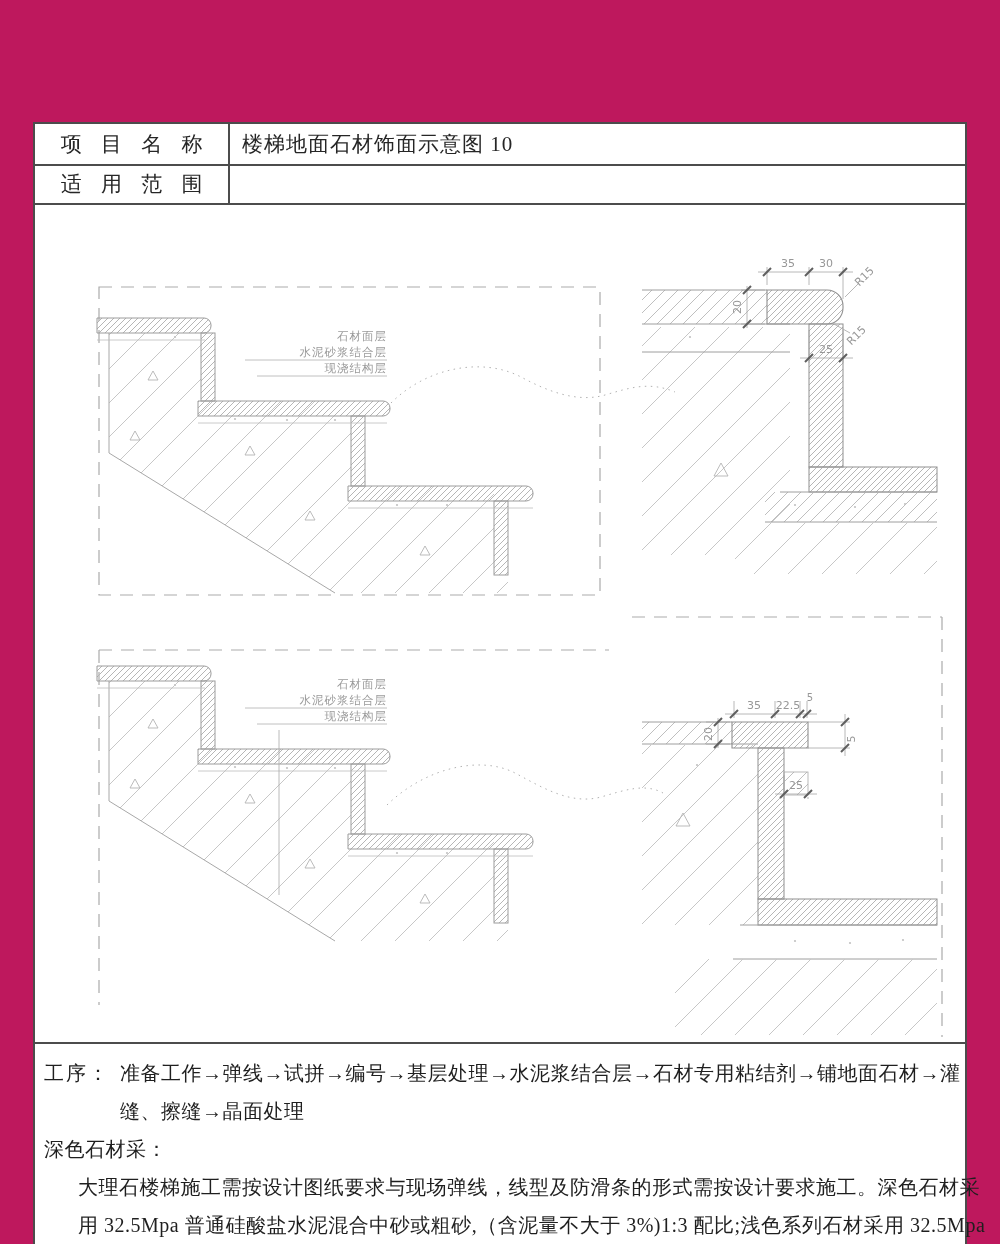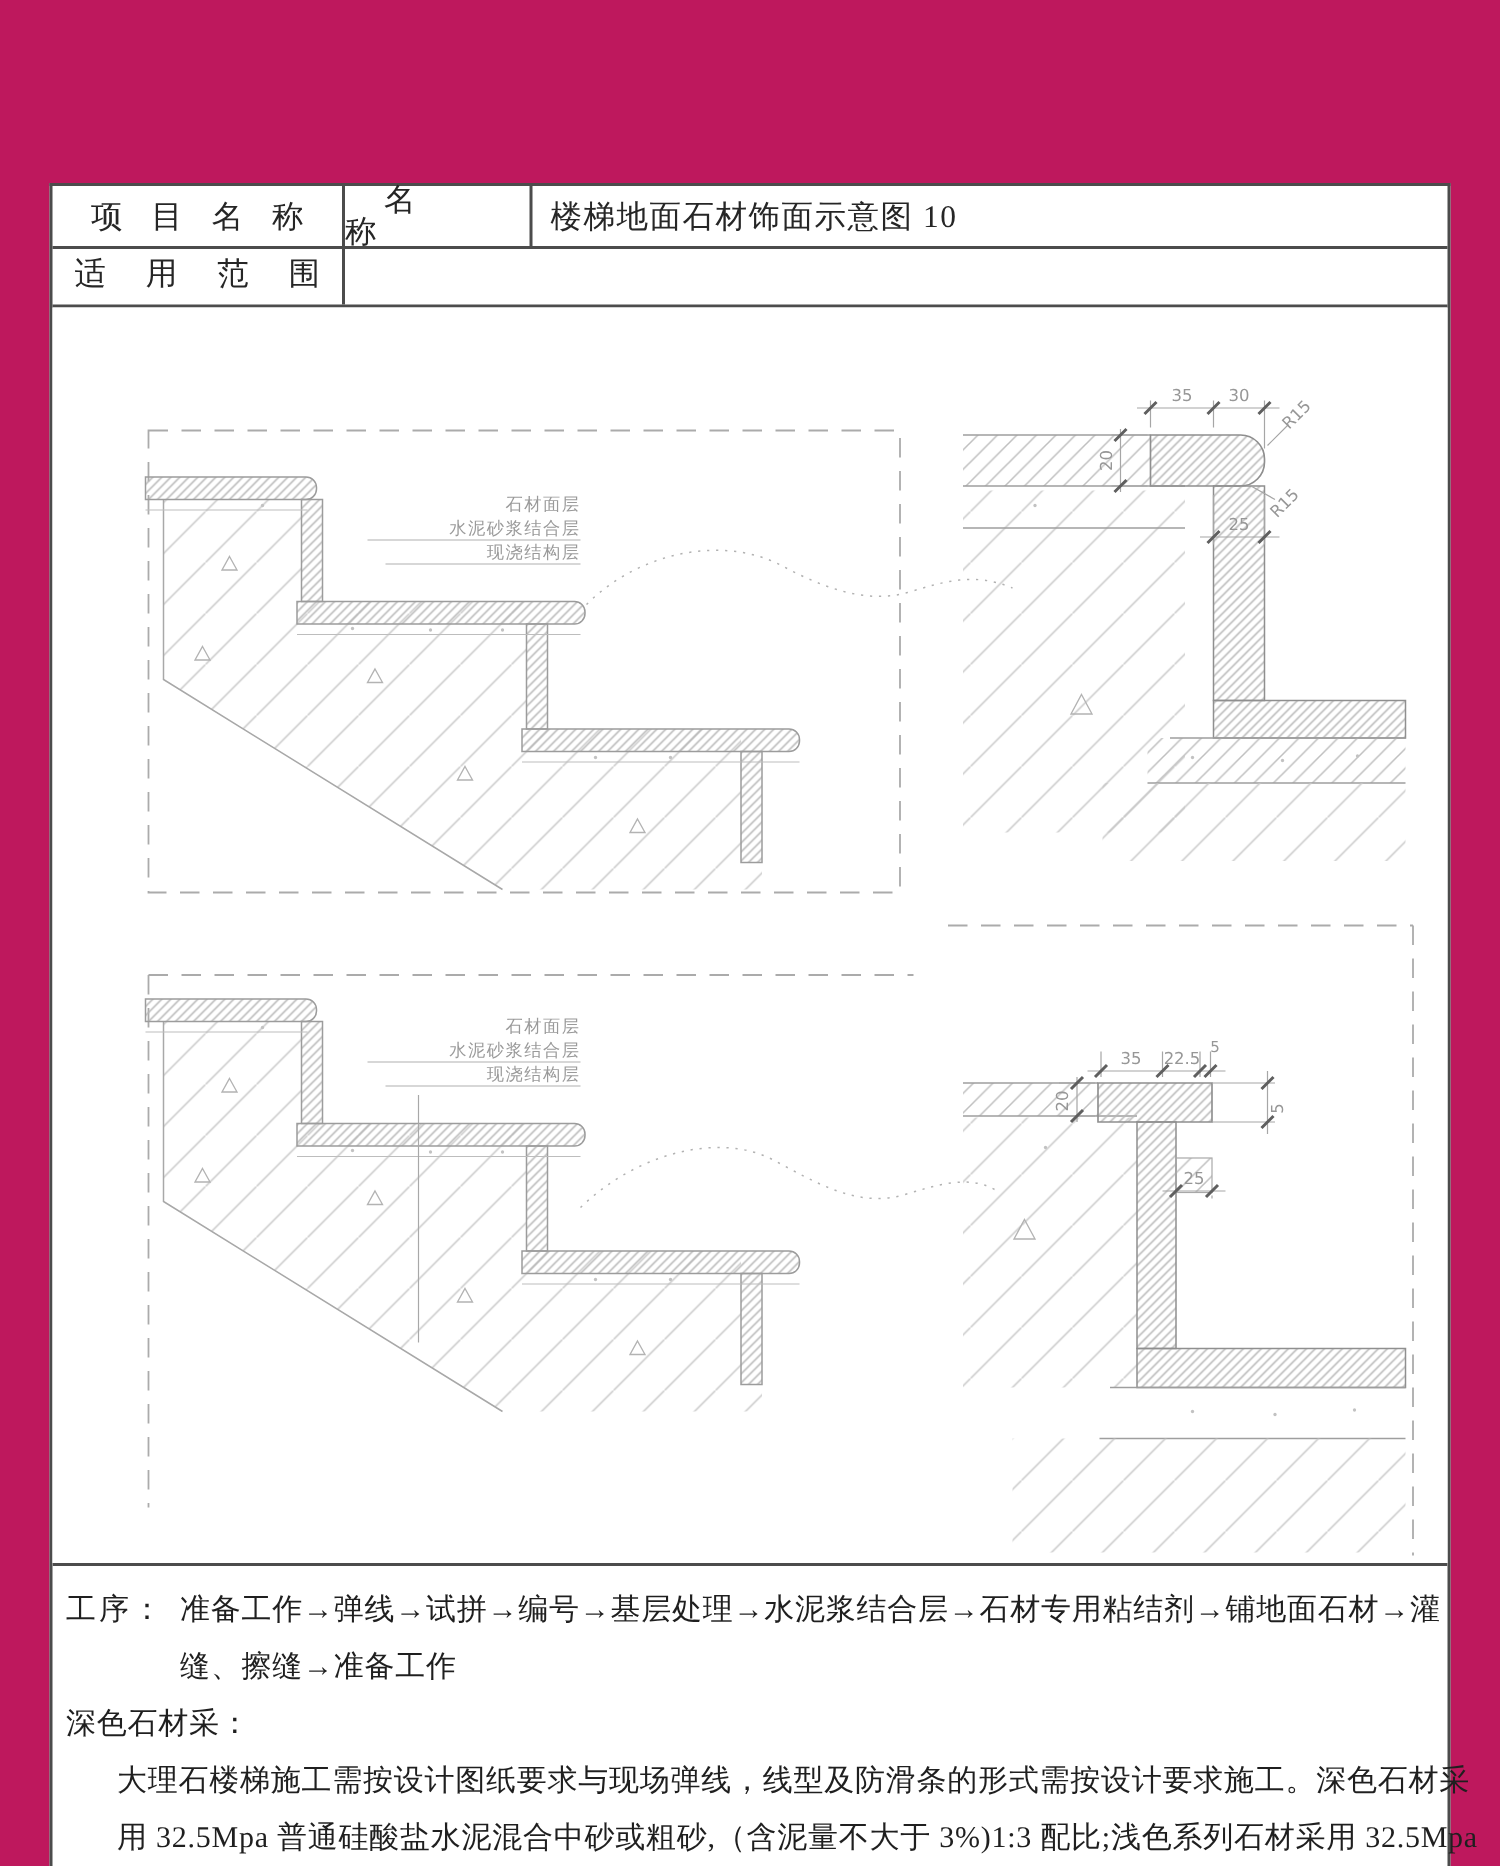--- a/index.html
+++ b/index.html
@@ -5,21 +5,21 @@
   html,body{margin:0;padding:0;background:#ffffff;}
   .page{position:relative;width:1000px;height:1244px;background:#be185d;overflow:hidden;
         font-family:"Liberation Serif","DejaVu Serif",serif;color:#262626;}
   .sheet{position:absolute;left:33px;top:122px;width:934px;height:1200px;
          border:2px solid #4c4c4c;border-bottom:none;box-sizing:border-box;background:#fff;}
   .trow{display:flex;box-sizing:border-box;}
   .cell{box-sizing:border-box;display:flex;align-items:center;font-size:21px;line-height:1;}
   .lab{justify-content:center;letter-spacing:7px;text-indent:7px;}
   .val{padding-left:12px;letter-spacing:1px;}
   .r1{height:42px;border-bottom:2px solid #4c4c4c;}
-  .r2{height:39px;border-bottom:2px solid #4c4c4c;font-family:Liberation Mono, monospace;}
+  .r2{height:39px;border-bottom:2px solid #4c4c4c;}
   .c1{width:195px;border-right:2px solid #4c4c4c;}
   .c2{width:292px;border-right:2px solid #4c4c4c;}
   .c3{width:125px;border-right:2px solid #4c4c4c;letter-spacing:26px;text-indent:26px;}
   .c4{flex:1;border-radius:16px;}
   .c5{flex:1;}
   .drawing-area{height:839px;border-bottom:2px solid #4c4c4c;box-sizing:border-box;position:relative;background:#fff;}
   .notes-area{padding:10px 10px 0 9px;font-size:20px;color:#1f1f1f;}
   .line{white-space:nowrap;line-height:38px;height:38px;letter-spacing:0.5px;}
   .proc{display:flex;}
   .proc-label{width:76px;flex:none;letter-spacing:2px;}
@@ -28,21 +28,20 @@
   svg text{font-family:"DejaVu Sans","Liberation Sans",sans-serif;}
 </style>
 </head>
 <body>
 
 <div class="page">
   <div class="sheet">
 
     <div class="trow r1">
       <div class="cell lab c1">项 目 名 称</div>
-      <div class="cell lab c3">名 称</div>
       <div class="cell val c4">楼梯地面石材饰面示意图 10</div>
     </div>
 
     <div class="trow r2">
       <div class="cell lab c1">适 用 范 围</div>
     </div>
 
     <div class="drawing-area">
       <svg width="930" height="837" viewBox="0 0 930 837">
         <defs>
@@ -183,20 +182,20 @@
           </g>
         </g>
       </svg>
     </div>
 
     <div class="notes-area">
       <div class="line proc">
         <span class="proc-label">工序：</span>
         <span>准备工作→弹线→试拼→编号→基层处理→水泥浆结合层→石材专用粘结剂→铺地面石材→灌</span>
       </div>
-      <div class="line indent-proc">缝、擦缝→准备工作</div>
+      <div class="line indent-proc">缝、擦缝→晶面处理</div>
       <div class="line">深色石材采：</div>
       <div class="line indent-para">大理石楼梯施工需按设计图纸要求与现场弹线，线型及防滑条的形式需按设计要求施工。深色石材采</div>
       <div class="line indent-para">用 32.5Mpa 普通硅酸盐水泥混合中砂或粗砂,（含泥量不大于 3%)1:3 配比;浅色系列石材采用 32.5Mpa</div>
     </div>
 
   </div>
 </div>
 
 </body></html>

